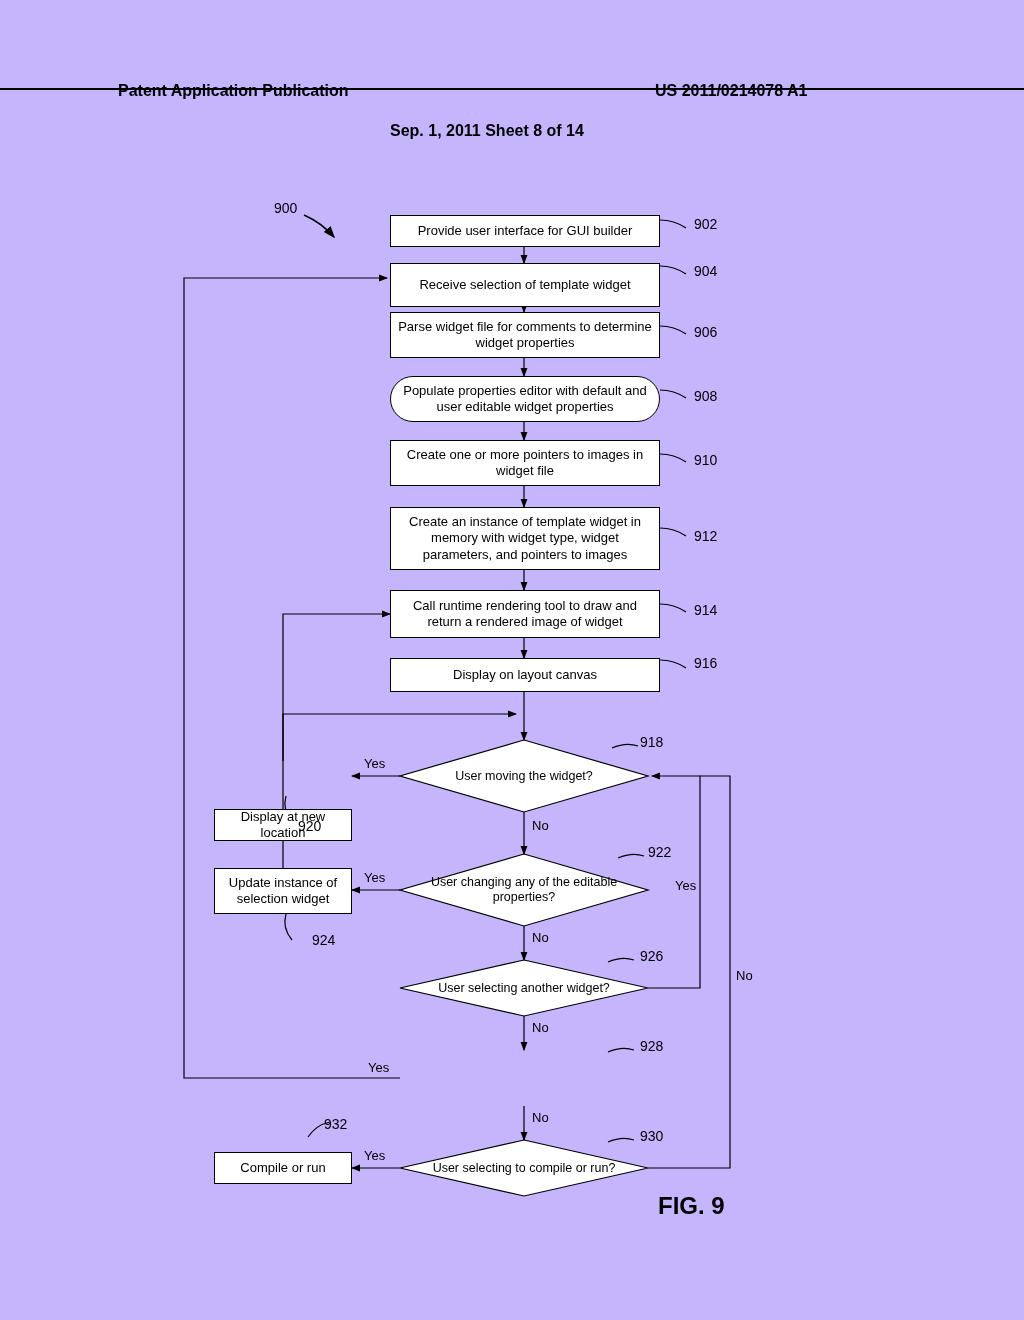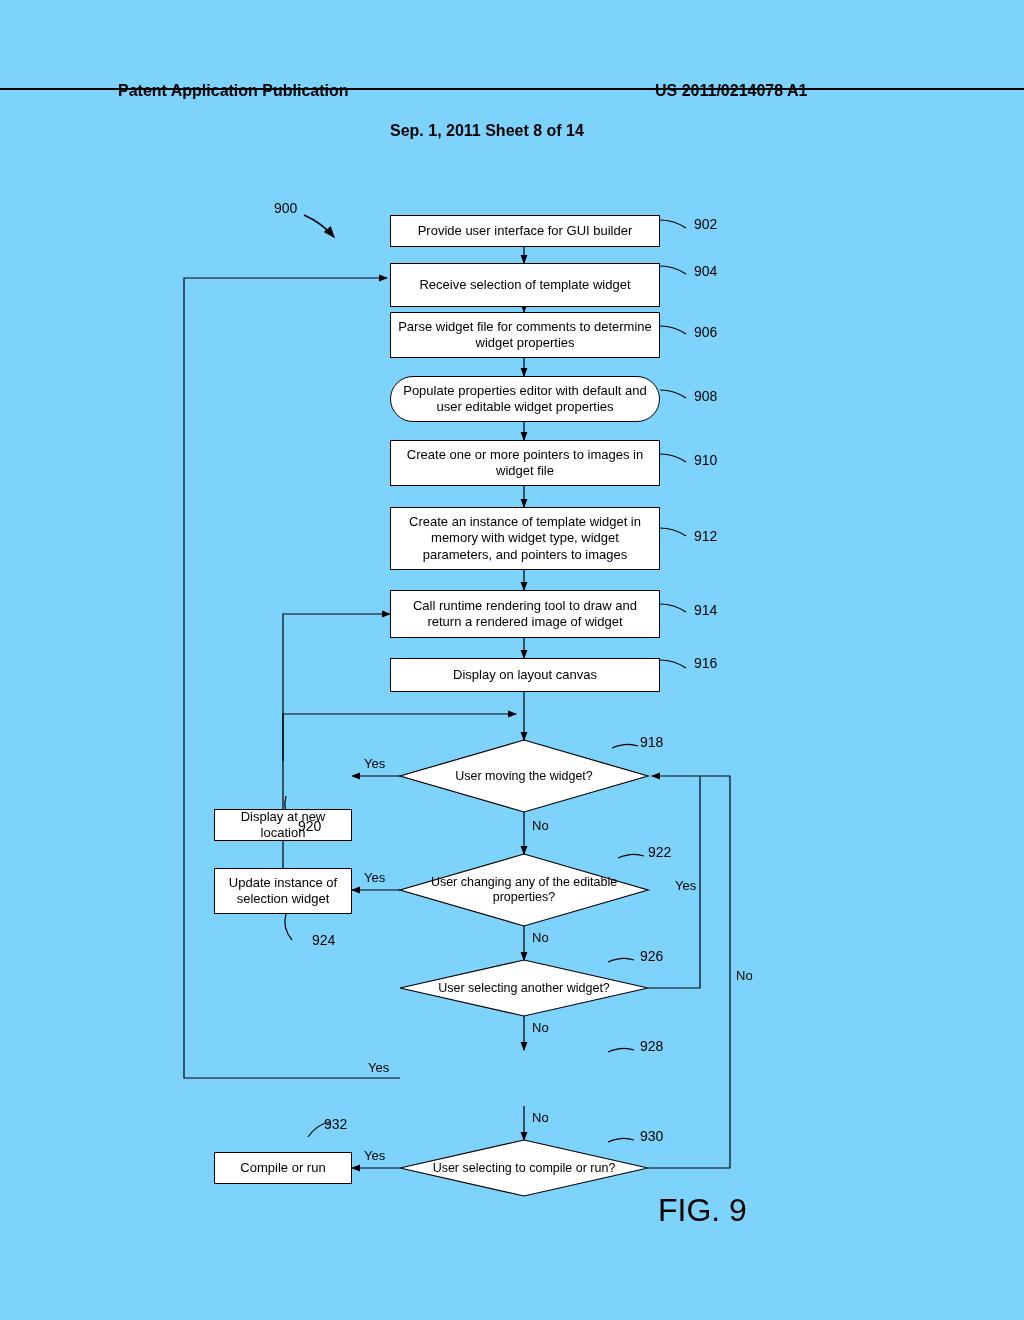--- a/index.html
+++ b/index.html
@@ -6,40 +6,40 @@
     margin: 0;
     padding: 0;
     background: #fff;
     font-family: Arial, Helvetica, sans-serif;
     color: #000;
   }
   .page {
     position: relative;
     width: 1024px;
     height: 1320px;
-    background: #7dd3fc;
+    background: #c4b5fd;
   }
   .header {
     position: absolute;
     top: 82px;
     left: 0;
     width: 1024px;
     border-bottom: 2px solid #000;
     font-size: 16px;
     font-weight: bold;
     padding-bottom: 6px;
   }
   .hdr-left { position: absolute; left: 118px; }
   .hdr-center { position: absolute; left: 390px; margin-top: 40px; }
   .hdr-pubnum { position: absolute; left: 655px; top: 0; }
 
   .fig-label {
     position: absolute;
-    font-size: 32px;
-    font-weight: normal;
+    font-size: 24px;
+    font-weight: bold;
   }
 
   .box {
     position: absolute;
     border: 1px solid #000;
     background: #fff;
     font-size: 13px;
     text-align: center;
     display: flex;
     align-items: center;

